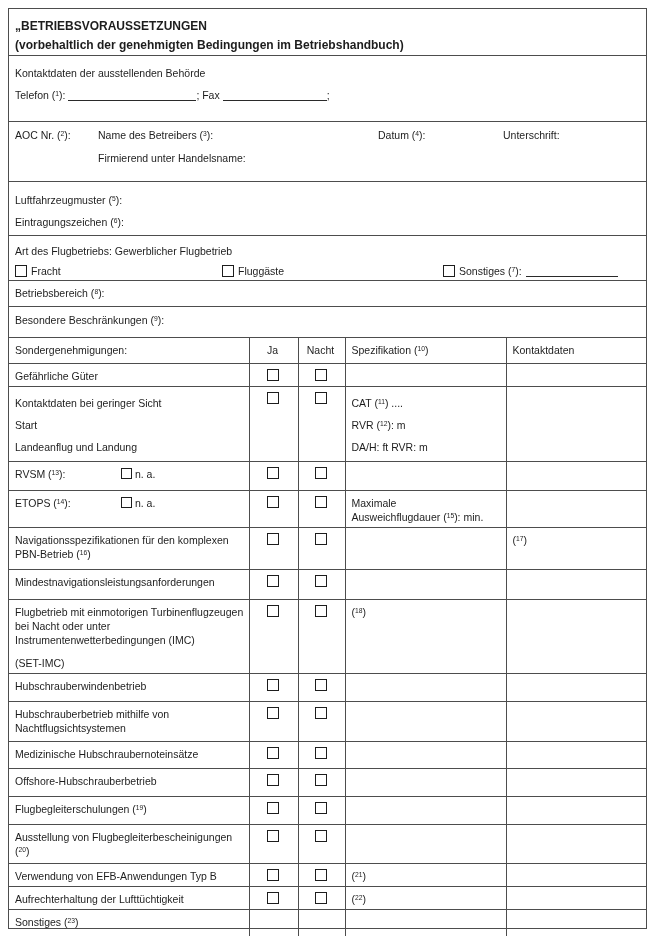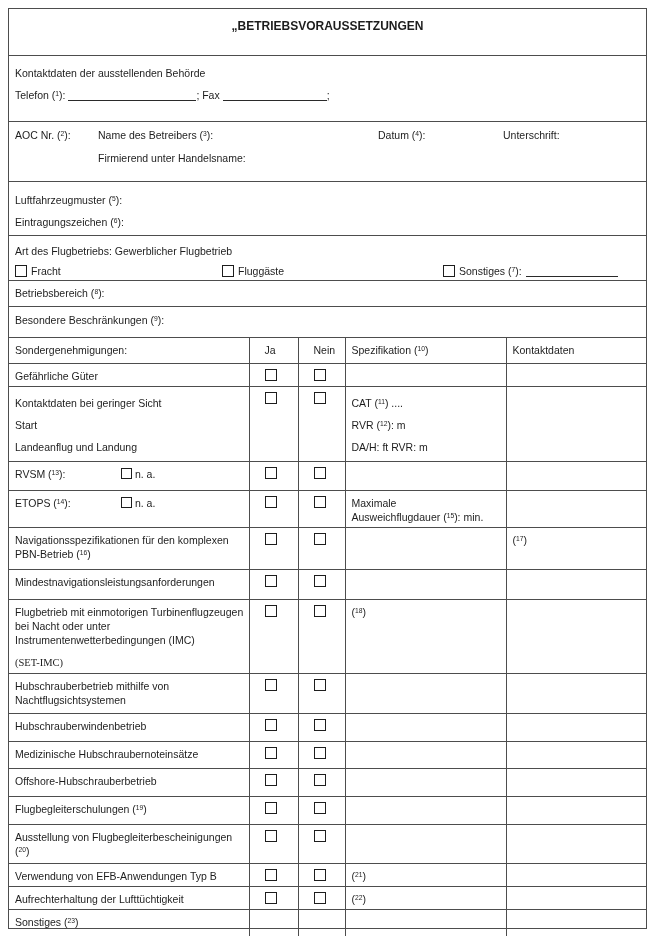--- a/index.html
+++ b/index.html
@@ -3,21 +3,21 @@
 <meta charset="utf-8">
 <style>
   html,body{margin:0;padding:0;background:#fff;}
   body{width:655px;height:936px;position:relative;font-family:"Liberation Sans","DejaVu Sans",sans-serif;color:#1d1d1d;font-size:10.5px;}
   .page{position:absolute;left:8px;top:8px;width:637px;height:919px;border:1px solid #4d4d4d;background:#fff;}
   .sec{border-bottom:1px solid #4d4d4d;box-sizing:border-box;padding:0 6px;overflow:hidden;}
   sup{font-size:0.64em;vertical-align:0.38em;line-height:0;letter-spacing:0;}
   .cb{display:inline-block;width:9px;height:9px;border:1.6px solid #1d1d1d;background:#fff;vertical-align:-1px;}
   .blank{display:inline-block;height:11px;border-bottom:1.3px solid #2a2a2a;vertical-align:-2px;}
   
-  .title-block{text-align:center;font-weight:bold;font-size:12px;height:47px;padding-top:8px;line-height:19px;}
+  .title-block{text-align:left;font-weight:bold;font-size:12px;height:47px;padding-top:8px;line-height:19px;}
   
   .contact{height:66px;padding-top:6px;line-height:22px;}
   
   .operator{height:60px;padding-top:6px;}
   .operator-grid{display:grid;grid-template-columns:83px 280px 125px auto;line-height:14px;}
   .operator-grid .cell2 div{margin-bottom:9px;}
   .opspec-line{margin-top:6px;}
   
   .aircraft{height:54px;padding-top:7px;line-height:22px;}
   
@@ -25,37 +25,38 @@
   .optrow{display:flex;align-items:center;}
   .opt{display:flex;align-items:center;gap:4px;}
   .opt1{width:221px;}
   .opt2{width:207px;}
   
   .area{height:26px;padding-top:6px;}
   .restrictions{height:31px;padding-top:7px;}
   
   table{border-collapse:collapse;width:100%;table-layout:fixed;}
   td,th{border:1px solid #4d4d4d;vertical-align:top;padding:5px 4px 3px 6px;font-weight:normal;text-align:left;overflow:hidden;line-height:14px;}
-  th.center,td.cbcell{text-align:left;padding-left:15px;padding-right:2px;}
+  th.center,td.cbcell{text-align:center;padding-left:0;padding-right:2px;}
   tr>*:first-child{border-left:none;}
   tr>*:last-child{border-right:none;}
   tr:last-child>*{border-bottom:none;}
   thead th{border-top:none;}
   td .wide-lines div{line-height:22px;}
   .cbcell .cb{width:10px;height:10px;}
   .na-label{display:inline-block;width:106px;}
-  .para2{margin-top:9px;font-family:Liberation Serif, serif;}
+  .para2{margin-top:9px;}
 </style>
 </head>
 <body>
 
 <div class="page">
 
   <div class="sec title-block">
     <div>„BETRIEBSVORAUSSETZUNGEN</div>
+    <div>(vorbehaltlich der genehmigten Bedingungen im Betriebshandbuch)</div>
   </div>
 
   <div class="sec contact">
     <div>Kontaktdaten der ausstellenden Behörde</div>
     <div>
       <span>Telefon (<sup>1</sup>):</span>
       <span class="blank" style="width:128px"></span><span>; Fax</span>
       <span class="blank" style="width:104px"></span><span>;</span>
     </div>
   </div>
@@ -110,21 +111,21 @@
       <col style="width:240px">
         <col style="width:49px">
         <col style="width:47px">
         <col style="width:161px">
         <col style="width:140px">
     </colgroup>
     <thead>
       <tr style="height:25px">
         <th>Sondergenehmigungen:</th>
         <th class="center">Ja</th>
-        <th class="center">Nein</th>
+        <th class="center">Nacht</th>
         <th>Spezifikation (<sup>10</sup>)</th>
         <th>Kontaktdaten</th>
       </tr>
     </thead>
     <tbody>
       <tr style="height:21px">
         <td>Gefährliche Güter</td>
         <td class="cbcell"><span class="cb"></span></td>
         <td class="cbcell"><span class="cb"></span></td>
         <td></td>
@@ -189,29 +190,29 @@
       <tr style="height:72px">
         <td>
           <div>Flugbetrieb mit einmotorigen Turbinenflugzeugen bei Nacht oder unter Instrumentenwetterbedingungen (IMC)</div>
           <div class="para2">(SET-IMC)</div>
         </td>
         <td class="cbcell"><span class="cb"></span></td>
         <td class="cbcell"><span class="cb"></span></td>
         <td>(<sup>18</sup>)</td>
         <td></td>
       </tr>
+      <tr style="height:28px">
+        <td>Hubschrauberwindenbetrieb</td>
+        <td class="cbcell"><span class="cb"></span></td>
+        <td class="cbcell"><span class="cb"></span></td>
+        <td></td>
+        <td></td>
+      </tr>
       <tr style="height:40px">
         <td>Hubschrauberbetrieb mithilfe von Nachtflugsichtsystemen</td>
-        <td class="cbcell"><span class="cb"></span></td>
-        <td class="cbcell"><span class="cb"></span></td>
-        <td></td>
-        <td></td>
-      </tr>
-      <tr style="height:28px">
-        <td>Hubschrauberwindenbetrieb</td>
         <td class="cbcell"><span class="cb"></span></td>
         <td class="cbcell"><span class="cb"></span></td>
         <td></td>
         <td></td>
       </tr>
       <tr style="height:27px">
         <td>Medizinische Hubschraubernoteinsätze</td>
         <td class="cbcell"><span class="cb"></span></td>
         <td class="cbcell"><span class="cb"></span></td>
         <td></td>

